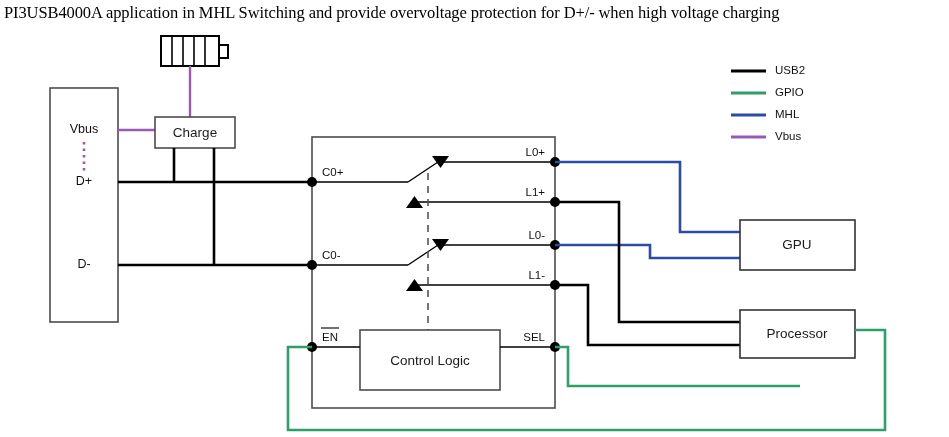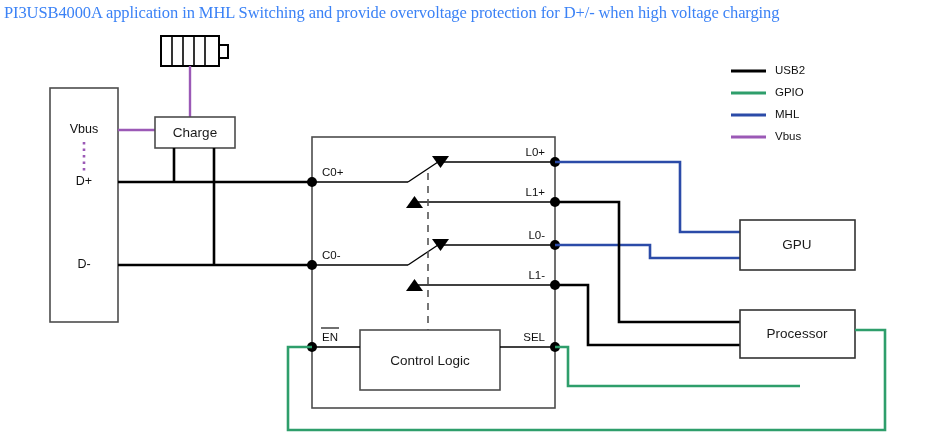--- a/index.html
+++ b/index.html
@@ -6,21 +6,21 @@
   html,body{margin:0;padding:0;background:#ffffff;}
   body{
     width:949px;height:437px;position:relative;overflow:hidden;
     font-family:"Liberation Sans","DejaVu Sans",sans-serif;
     color:#1a1a1a;
   }
   #diagram-root{position:absolute;left:0;top:0;width:949px;height:437px;}
   #title{
     position:absolute;left:4px;top:3px;width:941px;
     font-family:"Liberation Serif","DejaVu Serif",serif;
-    font-size:16.5px;line-height:20px;color:#3b82f6;white-space:nowrap;
+    font-size:16.5px;line-height:20px;color:#000000;white-space:nowrap;
     letter-spacing:-0.1px;
   }
   svg{position:absolute;left:0;top:0;width:949px;height:437px;}
   .box-label{
     font-family:"Liberation Sans","DejaVu Sans",sans-serif;
     font-size:13.5px;fill:#1a1a1a;text-anchor:middle;dominant-baseline:middle;
   }
   .pin-label{
     font-family:"Liberation Sans","DejaVu Sans",sans-serif;
     font-size:11.5px;fill:#111;

